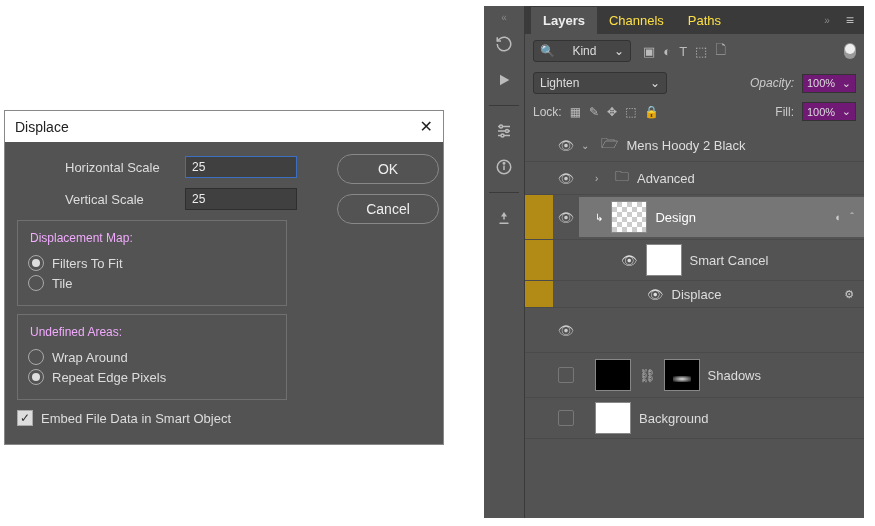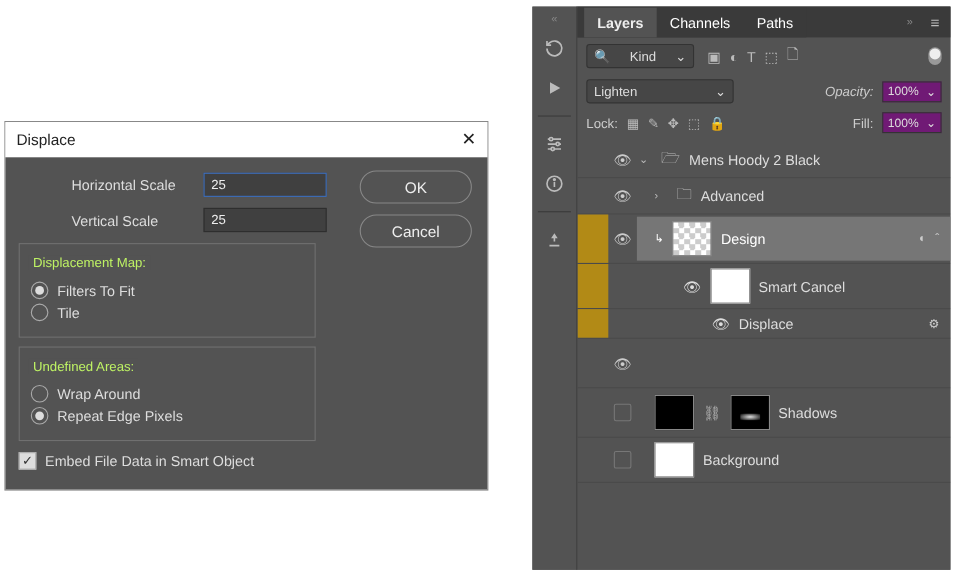--- a/index.html
+++ b/index.html
@@ -69,21 +69,21 @@
     margin-top: 8px;
     width: 248px;
     color: #ddd;
   }
   .group-title {
     margin: -18px 0 6px -2px;
     background: #535353;
     display: inline-block;
     padding: 0 4px;
     font-size: 12px;
-    color: #bef264;
+    color: #f0abfc;
   }
   .radio-row, .check-row {
     display: flex;
     align-items: center;
     gap: 8px;
     margin: 4px 0;
     color: #ddd;
     font-size: 13px;
   }
   .radio {
@@ -106,21 +106,21 @@
     display: inline-flex;
     align-items: center;
     justify-content: center;
     background: #ddd;
     color: #333;
     font-size: 12px;
     line-height: 1;
   }
   .btn-stack {
     position: absolute;
-    right: 14px;
+    right: 4px;
     top: 12px;
     display: flex;
     flex-direction: column;
     gap: 10px;
   }
   .ps-btn {
     width: 100px;
     height: 28px;
     border: 1px solid #888;
     border-radius: 18px;
@@ -179,21 +179,21 @@
     padding: 0 6px;
   }
   .tabs {
     display: flex;
     align-items: flex-end;
     padding-left: 6px;
     background: #3a3a3a;
   }
   .tab {
     padding: 6px 12px;
-    color: #ffffff;
+    color: #fde047;
     font-size: 13px;
     cursor: pointer;
   }
   .tab.active {
     background: #535353;
     color: #eee;
     font-weight: bold;
   }
   .panel-menu {
     color: #bbb;

